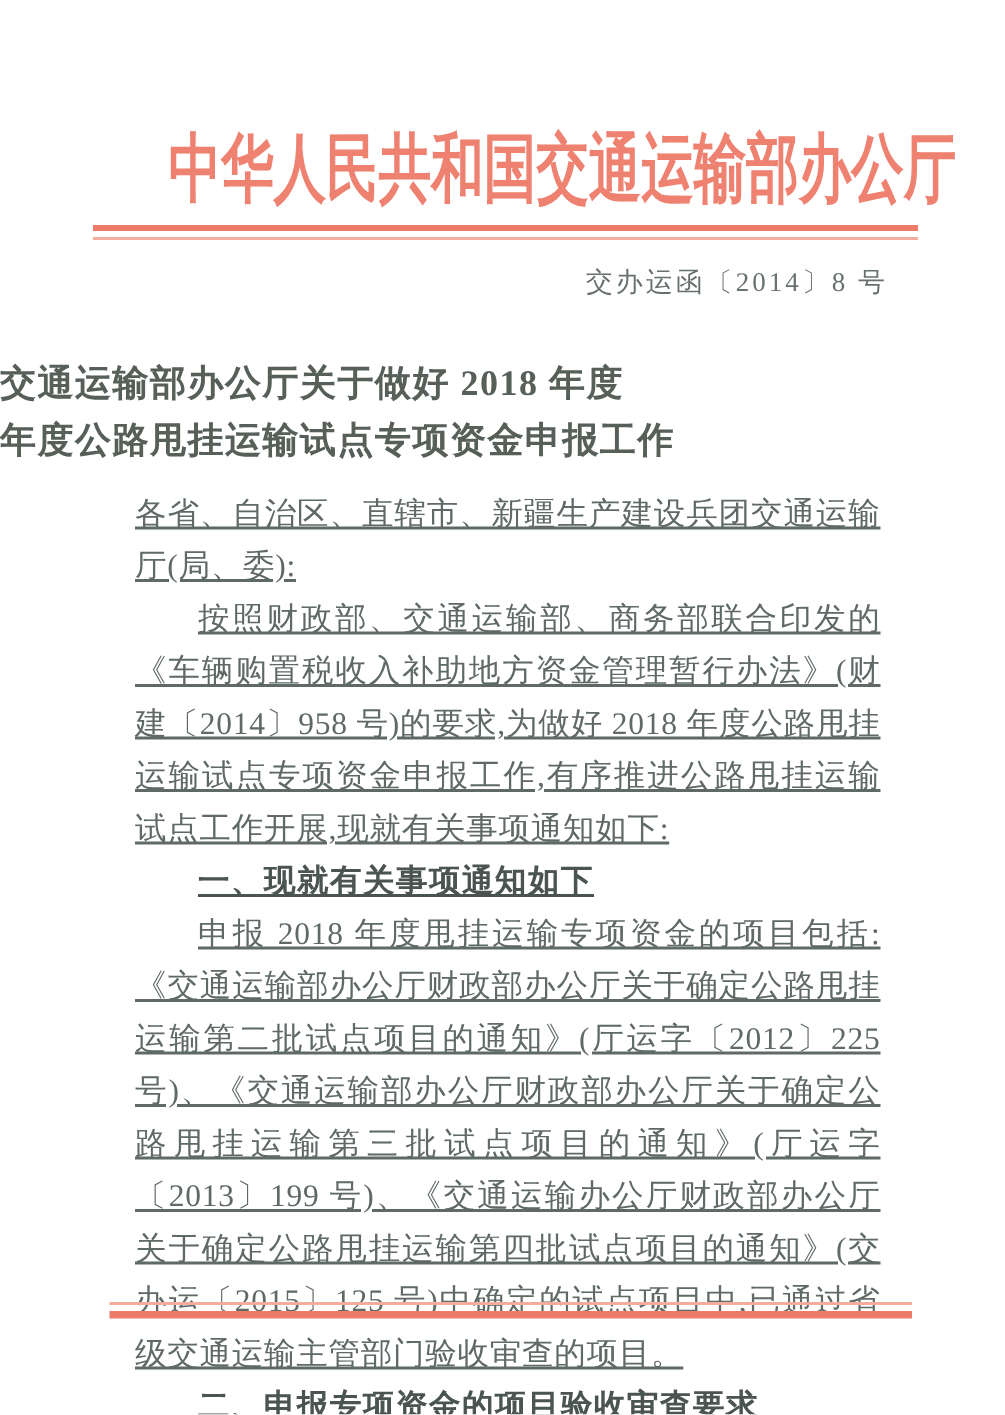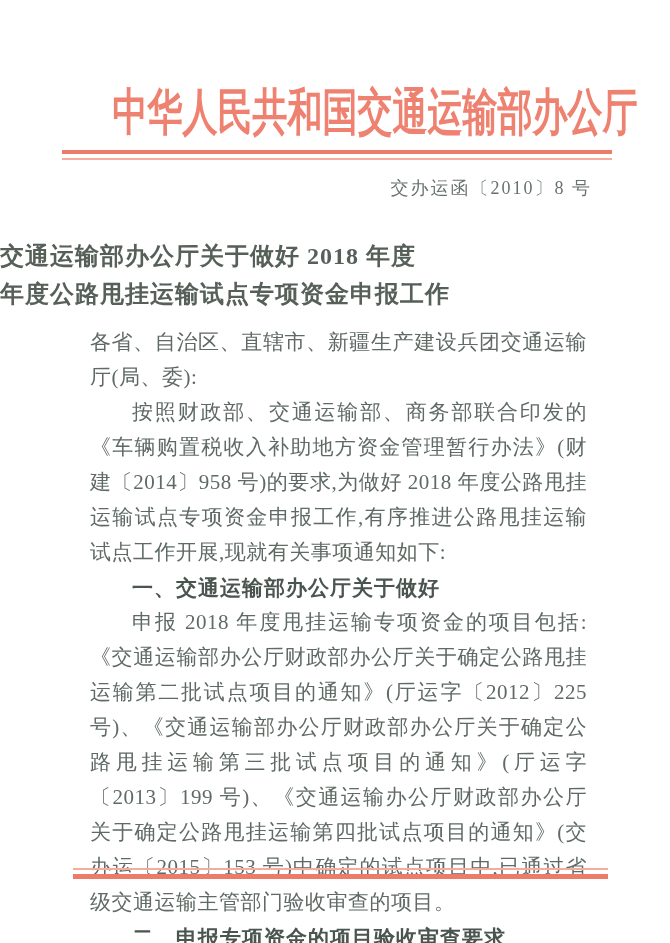--- a/index.html
+++ b/index.html
@@ -67,21 +67,21 @@
     position: absolute;
     top: 325px;
     left: 90px;
     width: 497px;
     font-size: 21px;
     line-height: 35px;
     text-align: justify;
     letter-spacing: 0.5px;
     color: var(--ink, #5f6a64);
   }
-  .body-block p { margin: 0; }
+  .body-block p { margin: 0; text-decoration: underline; }
   .indent { text-indent: 2em; }
   .section-heading {
     font-family: "Liberation Sans", sans-serif;
     font-weight: 700;
     letter-spacing: 1px;
     color: var(--heading-ink, #4b5550);
   }
 
   
   .bottom-rule { position: absolute; left: 73px; right: 62px; top: 868px; }
@@ -95,32 +95,32 @@
 
   <div class="letterhead">
     <span class="letterhead-text">中华人民共和国交通运输部办公厅</span>
   </div>
 
   <div class="header-rule">
     <div class="rule-thick"></div>
     <div class="rule-thin"></div>
   </div>
 
-  <div class="doc-number">交办运函〔2010〕8 号</div>
+  <div class="doc-number">交办运函〔2014〕8 号</div>
 
   <div class="doc-title">
     <div class="title-line">交通运输部办公厅关于做好 2018 年度</div>
     <div class="title-line">年度公路甩挂运输试点专项资金申报工作</div>
   </div>
 
   <div class="body-block">
     <p>各省、自治区、直辖市、新疆生产建设兵团交通运输厅(局、委):</p>
     <p class="indent">按照财政部、交通运输部、商务部联合印发的《车辆购置税收入补助地方资金管理暂行办法》(财建〔2014〕958 号)的要求,为做好 2018 年度公路甩挂运输试点专项资金申报工作,有序推进公路甩挂运输试点工作开展,现就有关事项通知如下:</p>
-    <p class="indent section-heading">一、交通运输部办公厅关于做好</p>
-    <p class="indent">申报 2018 年度甩挂运输专项资金的项目包括:《交通运输部办公厅财政部办公厅关于确定公路甩挂运输第二批试点项目的通知》(厅运字〔2012〕225 号)、《交通运输部办公厅财政部办公厅关于确定公路甩挂运输第三批试点项目的通知》(厅运字〔2013〕199 号)、《交通运输办公厅财政部办公厅关于确定公路甩挂运输第四批试点项目的通知》(交办运〔2015〕153 号)中确定的试点项目中,已通过省级交通运输主管部门验收审查的项目。</p>
+    <p class="indent section-heading">一、现就有关事项通知如下</p>
+    <p class="indent">申报 2018 年度甩挂运输专项资金的项目包括:《交通运输部办公厅财政部办公厅关于确定公路甩挂运输第二批试点项目的通知》(厅运字〔2012〕225 号)、《交通运输部办公厅财政部办公厅关于确定公路甩挂运输第三批试点项目的通知》(厅运字〔2013〕199 号)、《交通运输办公厅财政部办公厅关于确定公路甩挂运输第四批试点项目的通知》(交办运〔2015〕125 号)中确定的试点项目中,已通过省级交通运输主管部门验收审查的项目。</p>
     <p class="indent section-heading">二、申报专项资金的项目验收审查要求</p>
 
   </div>
 
   <div class="bottom-rule">
     <div class="bottom-thin"></div>
     <div class="bottom-thick"></div>
   </div>
 
 </div>

